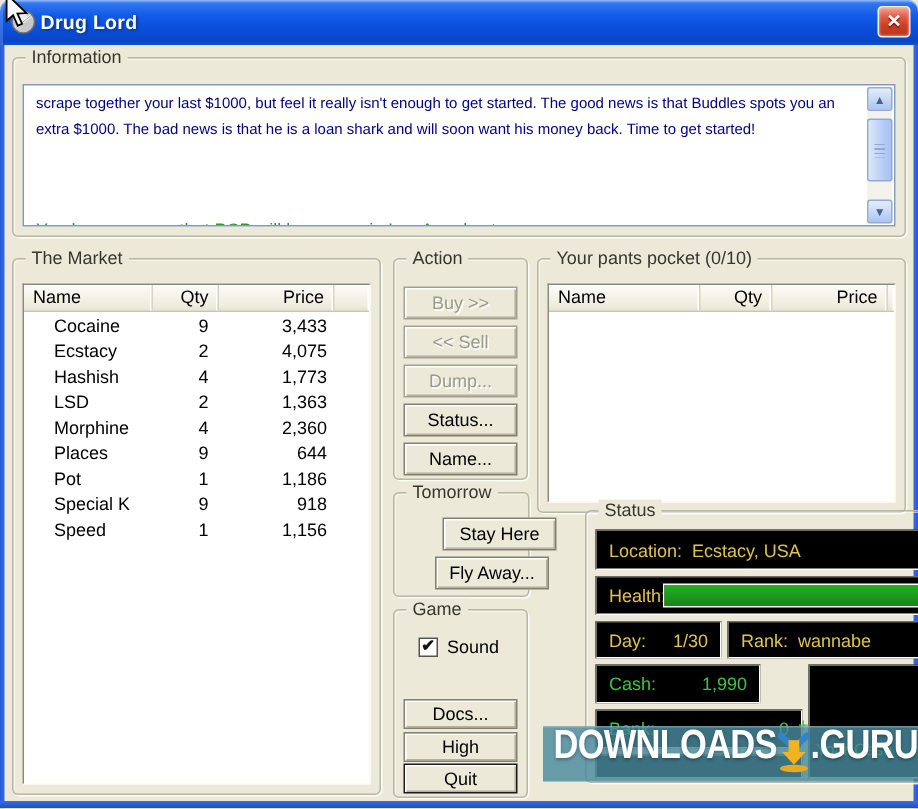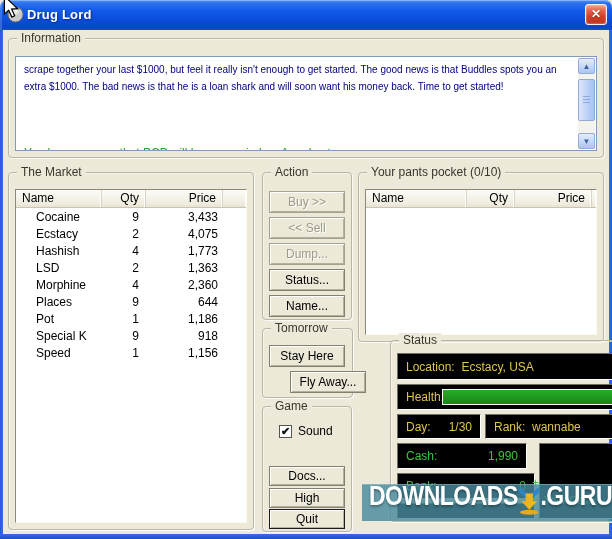--- a/index.html
+++ b/index.html
@@ -236,21 +236,21 @@
     <span class="cap">Action</span>
     <div class="btn disabled" style="top:18px;">Buy &gt;&gt;</div>
     <div class="btn disabled" style="top:44px;">&lt;&lt; Sell</div>
     <div class="btn disabled" style="top:70px;">Dump...</div>
     <div class="btn" style="top:96px;">Status...</div>
     <div class="btn" style="top:122px;">Name...</div>
   </div>
 
   <div class="group" style="left:262px; top:328px; width:91px; height:70px;">
     <span class="cap">Tomorrow</span>
-    <div class="btn" style="top:16px;">Stay Here</div>
+    <div class="btn" style="top:16px;margin-left:26px;">Stay Here</div>
     <div class="btn" style="top:42px;margin-left:21px;">Fly Away...</div>
   </div>
 
   <div class="group" style="left:262px; top:406px; width:90px; height:126px;">
     <span class="cap">Game</span>
     <div class="checkrow">
       <div class="checkbox">✔</div>
       <span>Sound</span>
     </div>
     <div class="btn small" style="top:59px;">Docs...</div>
@@ -285,21 +285,21 @@
     </div>
 
     <div class="panel" style="left:6px; top:73px; width:84px; height:25px;">
       <span class="lab">Day:</span>
       <span class="val">1/30</span>
     </div>
     <div class="panel" style="left:94px; top:73px; width:144px; height:25px;">
       <span class="inline"><span>Rank:</span>&nbsp;&nbsp;<span>wannabe</span></span>
     </div>
 
-    <div class="panel" style="left:6px; top:102px; width:130px; height:26px;">
+    <div class="panel" style="left:6px; top:102px; width:110px; height:26px;">
       <span class="lab money">Cash:</span>
       <span class="val money">1,990</span>
     </div>
     <div class="panel" style="left:6px; top:132px; width:138px; height:26px;text-align:center;">
       <span class="lab money">Bank:</span>
       <span class="val money">0</span>
     </div>
     <div class="panel" style="left:6px; top:162px; width:138px; height:16px;"></div>
 
     <div class="panel" style="left:148px; top:102px; width:90px; height:76px;">

